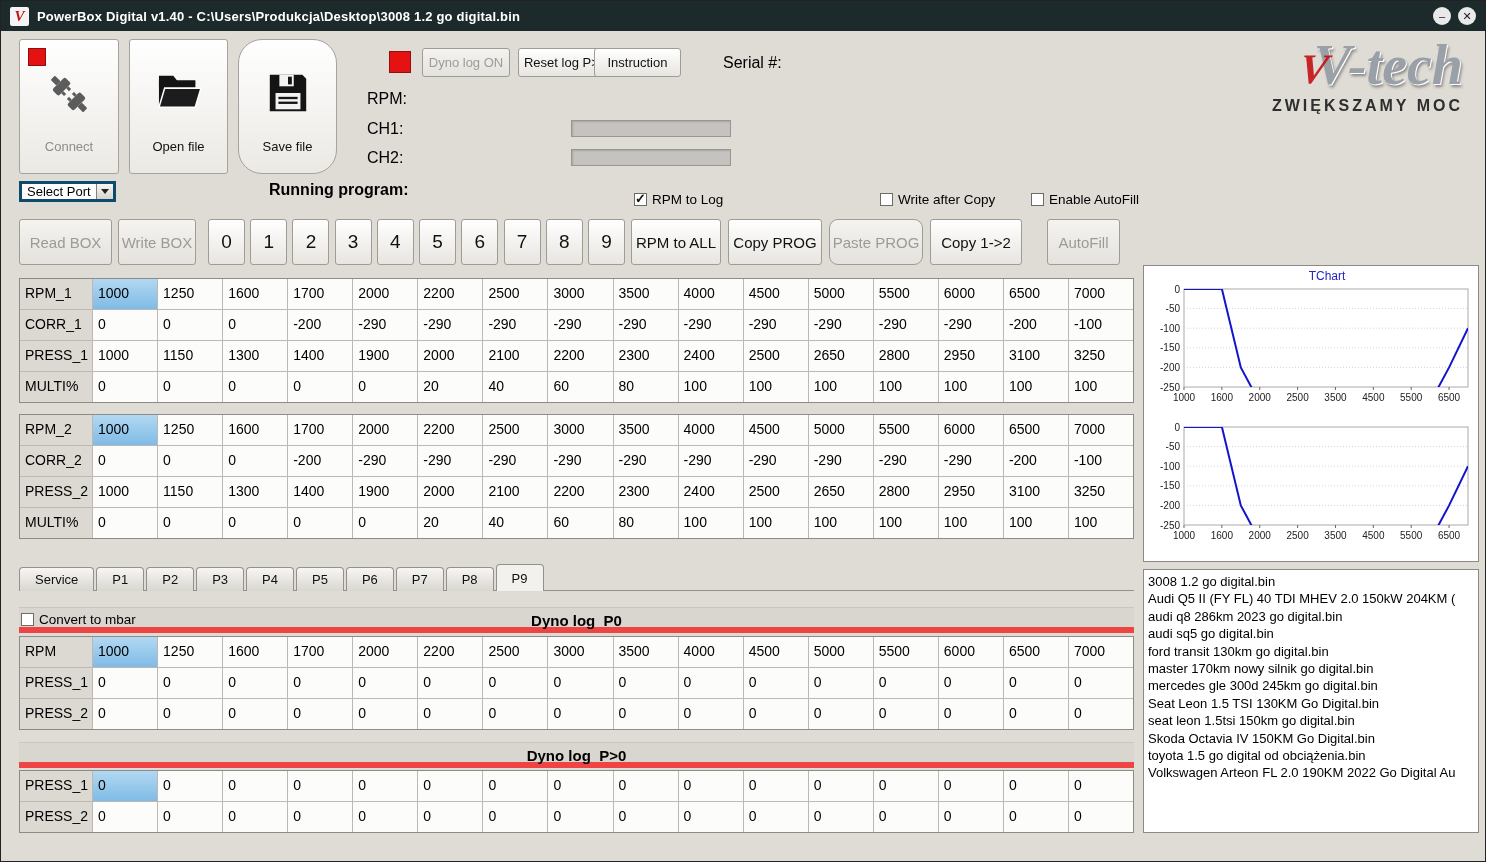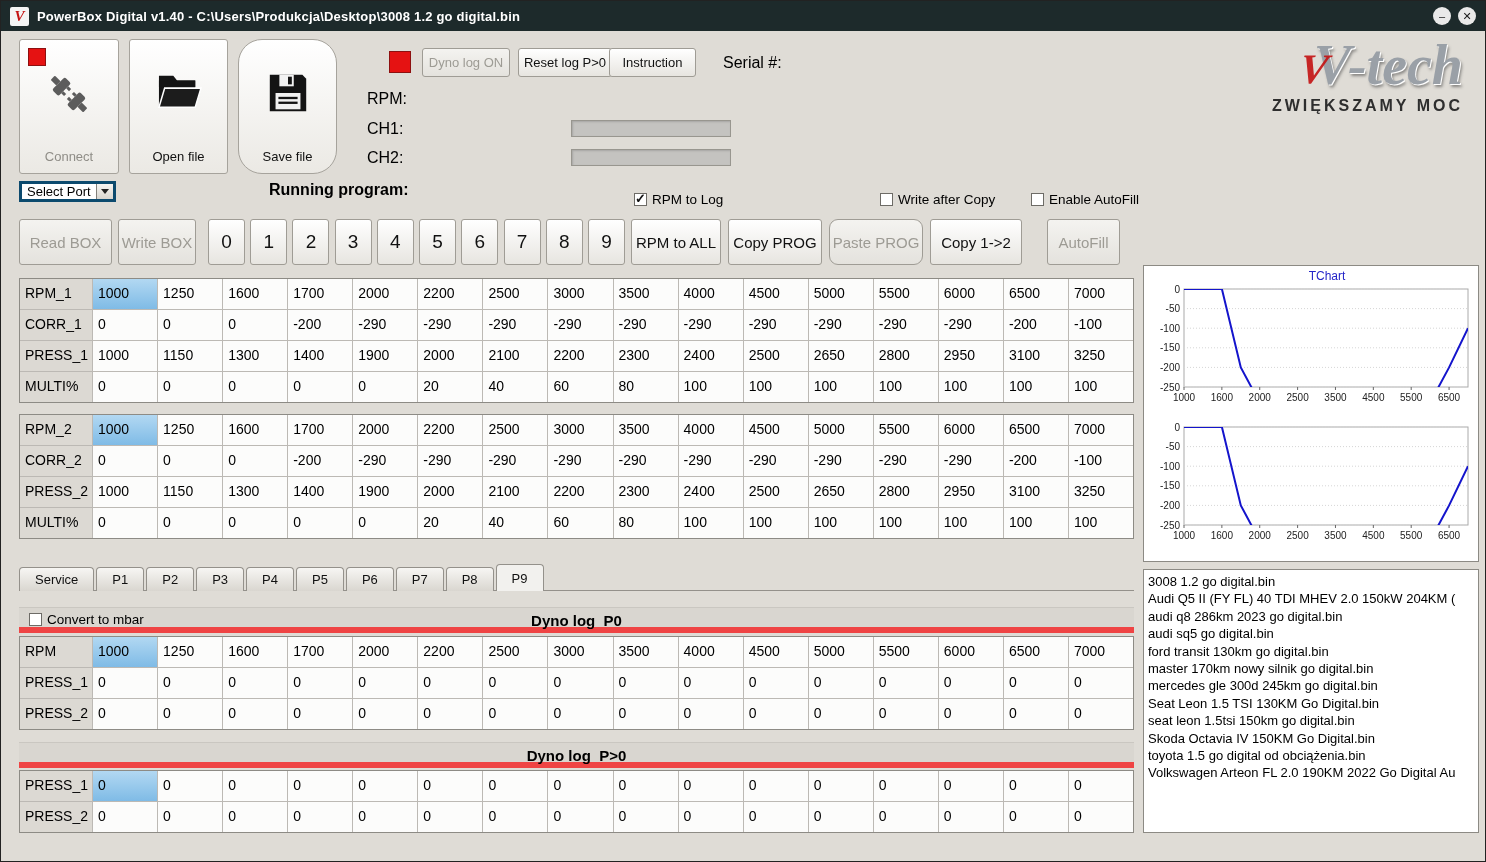--- a/index.html
+++ b/index.html
@@ -22,21 +22,21 @@
 
   
   .btn { position:absolute; background:linear-gradient(#ffffff,#e7e5e0); border:1px solid #9f9c95;
          border-radius:3px; font-family:"Liberation Sans",sans-serif; font-size:15px; color:#111;
          display:flex; align-items:center; justify-content:center; cursor:pointer; }
   .btn.sm { font-size:13px; }
   .btn.disabled { color:#9d9b94; background:linear-gradient(#f4f3f0,#e4e2dd); cursor:default; }
 
   .bigbtn { position:absolute; width:100px; height:135px; background:linear-gradient(#ffffff,#ebe9e4);
             border:1px solid #a6a39c; border-radius:3px; cursor:pointer; }
-  .bigbtn-label { position:absolute; bottom:9px; left:0; width:100%; text-align:center; font-size:13px; color:#111; }
+  .bigbtn-label { position:absolute; bottom:19px; left:0; width:100%; text-align:center; font-size:13px; color:#111; }
   .bigbtn-label.grayed { color:#8f8d87; }
   .bigbtn svg { position:absolute; left:50%; top:30px; transform:translateX(-50%); }
   .red-sq { position:absolute; background:#e51212; border:1px solid #8d1010; }
 
   .lbl { position:absolute; font-size:16px; color:#000; }
   .lbl.bold { font-weight:bold; }
   .pbar { position:absolute; width:160px; height:17px; background:#c4c3c0; border:1px solid #98968f;
           box-shadow:inset 1px 1px 2px rgba(0,0,0,.15); }
 
   
@@ -145,21 +145,21 @@
       <rect x="11" y="24" width="26" height="17" fill="#f2f2f2"></rect>
       <rect x="14" y="28" width="20" height="2.4" fill="#141414"></rect>
       <rect x="14" y="33" width="20" height="2.4" fill="#141414"></rect>
     </svg>
     <span class="bigbtn-label">Save file</span>
   </button>
 
   <span class="red-sq" style="left:388px; top:50px; width:22px; height:22px;"></span>
   <button class="btn sm disabled" style="left:421px; top:47px; width:88px; height:29px;">Dyno log ON</button>
   <button class="btn sm" style="left:517px; top:47px; width:94px; height:29px;">Reset log P&gt;0</button>
-  <button class="btn sm" style="left:608px; top:47px; width:87px; height:29px;">Instruction</button>
+  <button class="btn sm" style="left:593px; top:47px; width:87px; height:29px;">Instruction</button>
   <span class="lbl" style="left:722px; top:53px;">Serial #:</span>
 
   <span class="lbl" style="left:366px; top:89px;">RPM:</span>
   <span class="lbl" style="left:366px; top:119px;">CH1:</span>
   <span class="lbl" style="left:366px; top:148px;">CH2:</span>
   <div class="pbar" style="left:570px; top:119px;"></div>
   <div class="pbar" style="left:570px; top:148px;"></div>
 
   <span class="lbl bold" style="left:268px; top:180px;">Running program:</span>
 
@@ -358,21 +358,21 @@
       <div class="tab">P3</div>
       <div class="tab">P4</div>
       <div class="tab">P5</div>
       <div class="tab">P6</div>
       <div class="tab">P7</div>
       <div class="tab">P8</div>
       <div class="tab active">P9</div>
     </div>
 
   <div class="band" style="top:606px;">Dyno log  P0</div>
-  <div class="cb" style="left:28px; top:611px; z-index:3;">
+  <div class="cb" style="left:20px; top:611px; z-index:3;">
     <span class="cb-box"></span>
     <span class="cb-label">Convert to mbar</span>
   </div>
   <div class="table-grid" id="dyno-p0-table" style="top: 635px; grid-template-columns: 72px repeat(16, 1fr);">
       <div class="cell label-cell">RPM</div>
       <div class="cell data-cell hl">1000</div>
       <div class="cell data-cell">1250</div>
       <div class="cell data-cell">1600</div>
       <div class="cell data-cell">1700</div>
       <div class="cell data-cell">2000</div>

